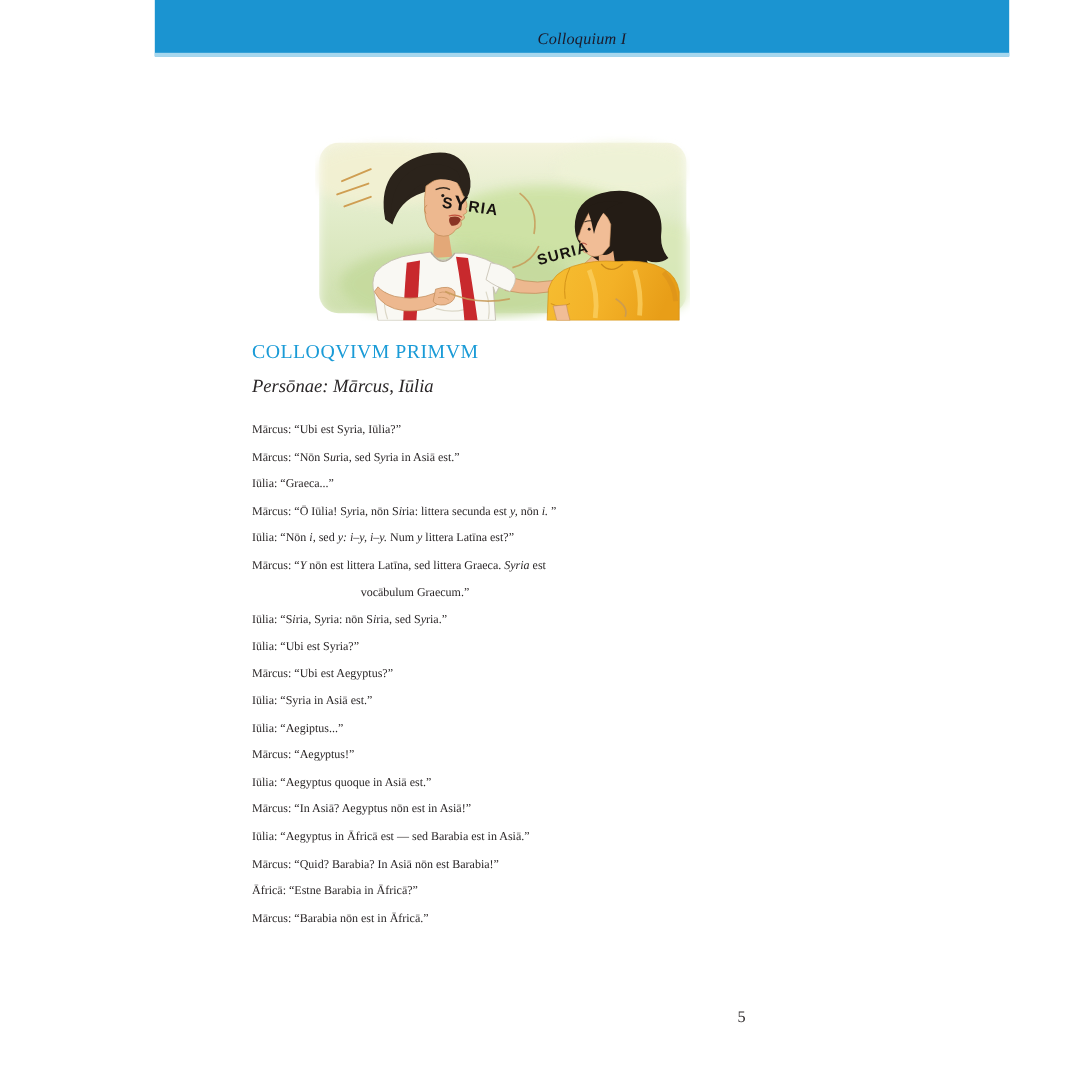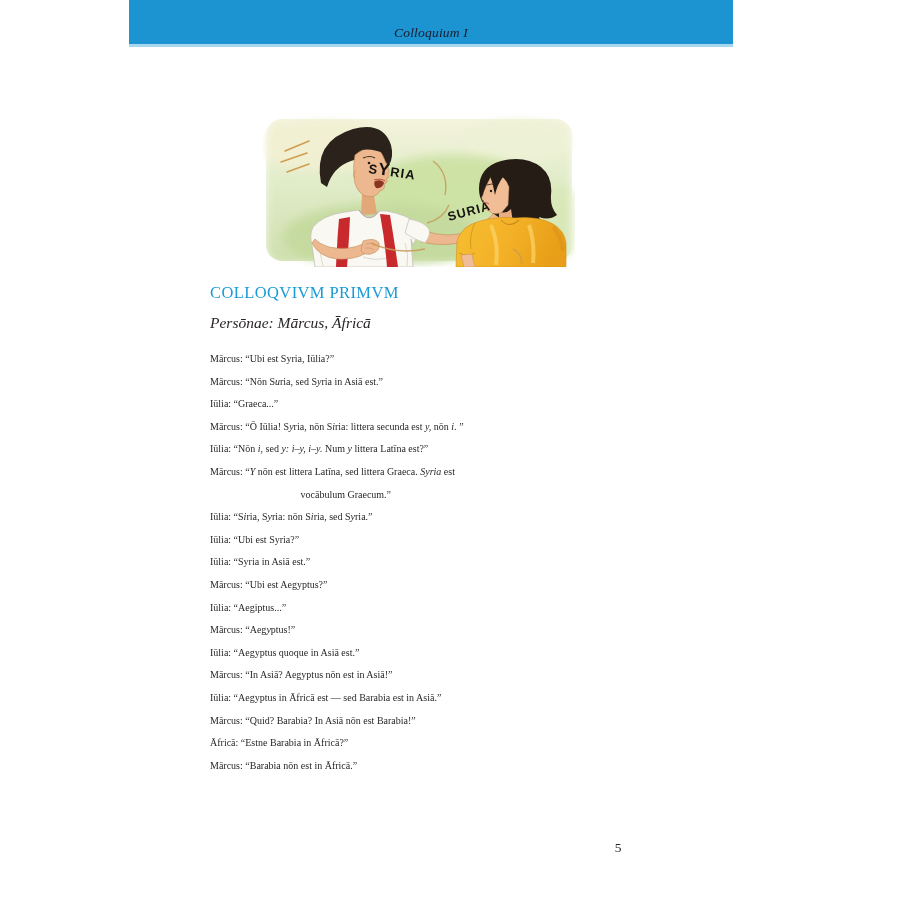--- a/index.html
+++ b/index.html
@@ -1,21 +1,21 @@
 <!DOCTYPE html>
 <html><head>
 <meta charset="utf-8">
 <style>
   html,body{margin:0;padding:0;}
   body{
     width:900px;height:900px;background:#ffffff;position:relative;
     font-family:"Liberation Serif",serif;color:#2a2627;overflow:hidden;
   }
   .topbar{
-    position:absolute;left:129px;top:0;width:604px;height:44px;
+    position:absolute;left:129px;top:0;width:712px;height:44px;
     background:#1b94d1;border-bottom:3px solid #a6d7ee;
     display:flex;justify-content:center;align-items:flex-end;
   }
   .topbar-title{
     font-style:italic;font-size:13.5px;color:#1c1a2a;padding-bottom:3px;letter-spacing:.2px;
   }
   .illustration{position:absolute;left:263px;top:111px;width:312px;height:156px;margin:0;}
   .illustration svg{display:block;}
   .chapter-title{
     position:absolute;left:210px;top:283px;width:416px;margin:0;text-align:left;
@@ -138,34 +138,34 @@
         <path d="M250,138 Q261,145 258,153"></path>
       </g>
 
       <text class="illu-label" transform="translate(105,62) rotate(8)" font-size="13"><tspan>S</tspan><tspan class="bigY">Y</tspan><tspan>RIA</tspan></text>
       <text class="illu-label" transform="translate(186,110) rotate(-15)" font-size="12.5">SURIA</text>
     </svg>
   </figure>
 
   <h1 class="chapter-title">COLLOQVIVM PRIMVM</h1>
 
-  <p class="personae">Persōnae: Mārcus, Āfricā</p>
+  <p class="personae">Persōnae: Mārcus, Iūlia</p>
 
   <div id="dialogue" class="dialogue">
       <div class="dlg-line"><span>Mārcus: “Ubi est Syria, Iūlia?”</span></div>
       <div class="dlg-line"><span>Mārcus: “Nōn S</span><span class="it">u</span><span>ria, sed S</span><span class="it">y</span><span>ria in Asiā est.”</span></div>
       <div class="dlg-line"><span>Iūlia: “Graeca...”</span></div>
       <div class="dlg-line"><span>Mārcus: “Ō Iūlia! S</span><span class="it">y</span><span>ria, nōn S</span><span class="it">i</span><span>ria: littera secunda est </span><span class="it">y,</span><span> nōn </span><span class="it">i.</span><span> ”</span></div>
       <div class="dlg-line"><span>Iūlia: “Nōn </span><span class="it">i,</span><span> sed </span><span class="it">y: i–y, i–y.</span><span> Num </span><span class="it">y</span><span> littera Latīna est?”</span></div>
       <div class="dlg-line"><span>Mārcus: “</span><span class="it">Y</span><span> nōn est littera Latīna, sed littera Graeca. </span><span class="it">Syria</span><span> est</span></div>
       <div class="dlg-line indent"><span>vocābulum Graecum.”</span></div>
       <div class="dlg-line"><span>Iūlia: “S</span><span class="it">i</span><span>ria, S</span><span class="it">y</span><span>ria: nōn S</span><span class="it">i</span><span>ria, sed S</span><span class="it">y</span><span>ria.”</span></div>
       <div class="dlg-line"><span>Iūlia: “Ubi est Syria?”</span></div>
+      <div class="dlg-line"><span>Mārcus: “Ubi est Aegyptus?”</span></div>
       <div class="dlg-line"><span>Iūlia: “Syria in Asiā est.”</span></div>
-      <div class="dlg-line"><span>Mārcus: “Ubi est Aegyptus?”</span></div>
       <div class="dlg-line"><span>Iūlia: “Aegiptus...”</span></div>
       <div class="dlg-line"><span>Mārcus: “Aeg</span><span class="it">y</span><span>ptus!”</span></div>
       <div class="dlg-line"><span>Iūlia: “Aegyptus quoque in Asiā est.”</span></div>
       <div class="dlg-line"><span>Mārcus: “In Asiā? Aegyptus nōn est in Asiā!”</span></div>
       <div class="dlg-line"><span>Iūlia: “Aegyptus in Āfricā est — sed Barabia est in Asiā.”</span></div>
       <div class="dlg-line"><span>Mārcus: “Quid? Barabia? In Asiā nōn est Barabia!”</span></div>
       <div class="dlg-line"><span>Āfricā: “Estne Barabia in Āfricā?”</span></div>
       <div class="dlg-line"><span>Mārcus: “Barabia nōn est in Āfricā.”</span></div>
     </div>
 

